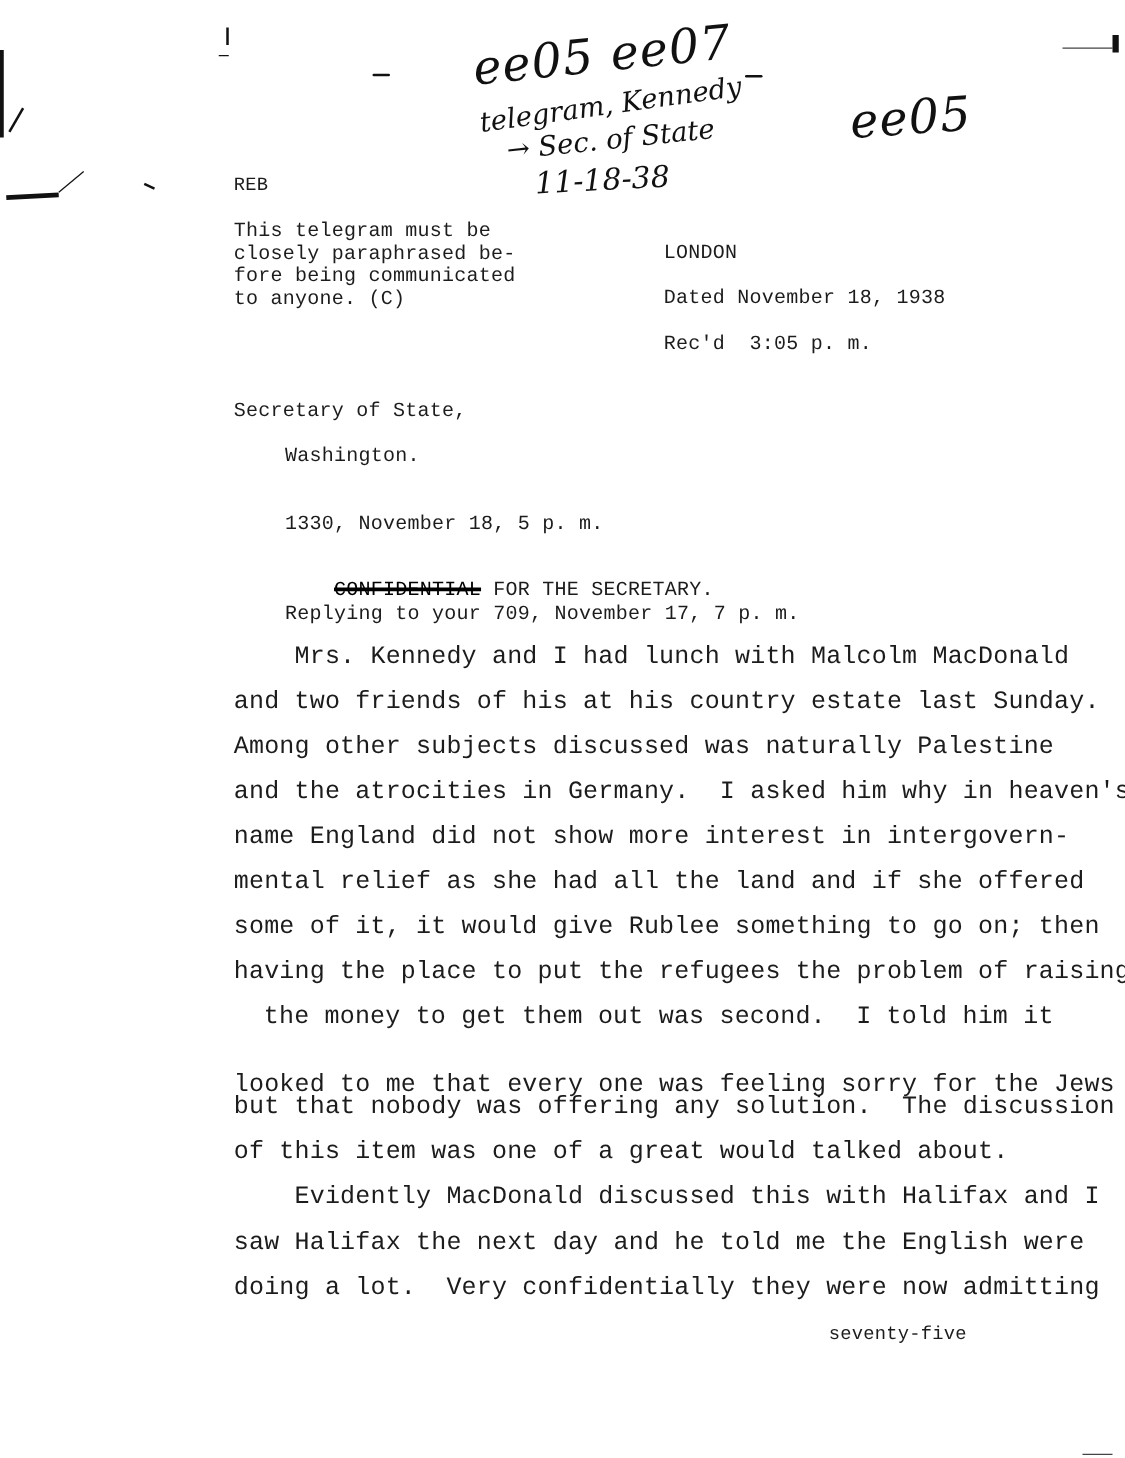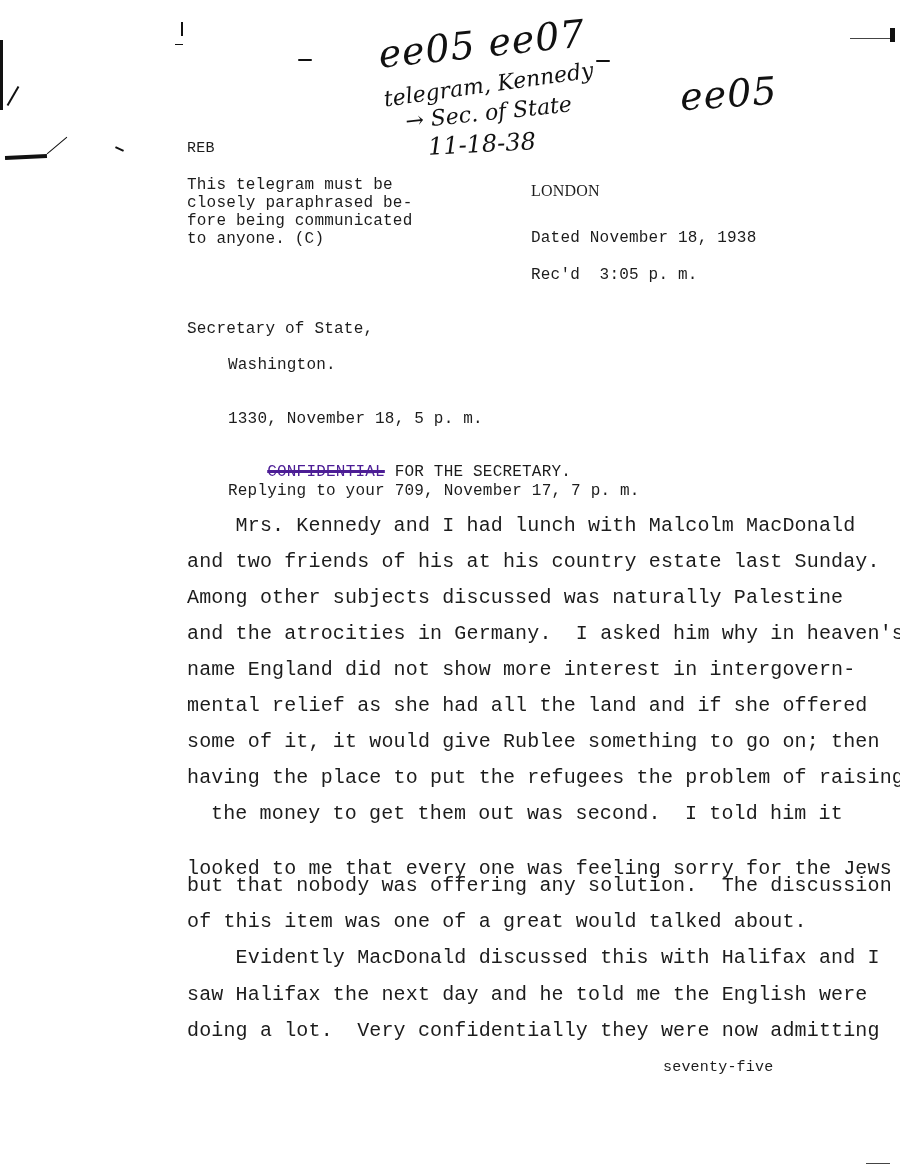--- a/index.html
+++ b/index.html
@@ -33,21 +33,21 @@
     .hand {
       position: absolute;
       font-family: "DejaVu Serif", "Liberation Serif", serif;
       font-style: italic;
       color: #111;
       white-space: pre;
     }
     .strike {
       text-decoration: line-through;
       text-decoration-thickness: 3px;
-      color: #4c1d95;
+      color: #000000;
     }
     .mark {
       position: absolute;
       background: #111;
     }
     .body-line {
       position: absolute;
       left: 187px;
       font-family: "Liberation Mono", "DejaVu Sans Mono", monospace;
       font-size: 20px;
@@ -83,21 +83,21 @@
 
   <div class="tw" style="left:187px;top:140px;font-size:15px;">REB</div>
 
   <div>
     <div class="tw" style="left:187px;top:176px;">This telegram must be</div>
     <div class="tw" style="left:187px;top:194px;">closely paraphrased be-</div>
     <div class="tw" style="left:187px;top:212px;">fore being communicated</div>
     <div class="tw" style="left:187px;top:230px;">to anyone. (C)</div>
   </div>
 
-  <div class="tw" style="left:531px;top:182px;font-family:Liberation Serif, serif;">LONDON</div>
+  <div class="tw" style="left:531px;top:193px;">LONDON</div>
   <div class="tw" style="left:531px;top:229px;">Dated November 18, 1938</div>
   <div class="tw" style="left:531px;top:266px;">Rec'd  3:05 p. m.</div>
 
   <div class="tw" style="left:187px;top:320px;">Secretary of State,</div>
   <div class="tw" style="left:228px;top:356px;">Washington.</div>
 
   <div class="tw" style="left:228px;top:410px;">1330, November 18, 5 p. m.</div>
   <div class="tw" style="left:228px;top:445px;">
     <span class="strike">CONFIDENTIAL</span><span> FOR THE SECRETARY.</span>
   </div>

